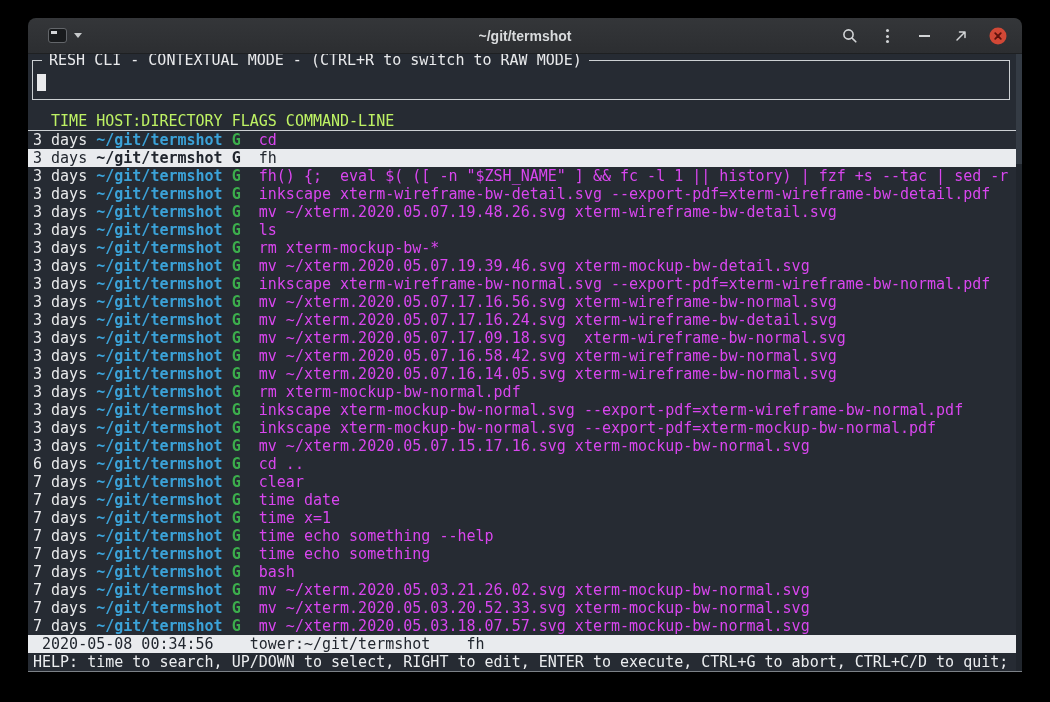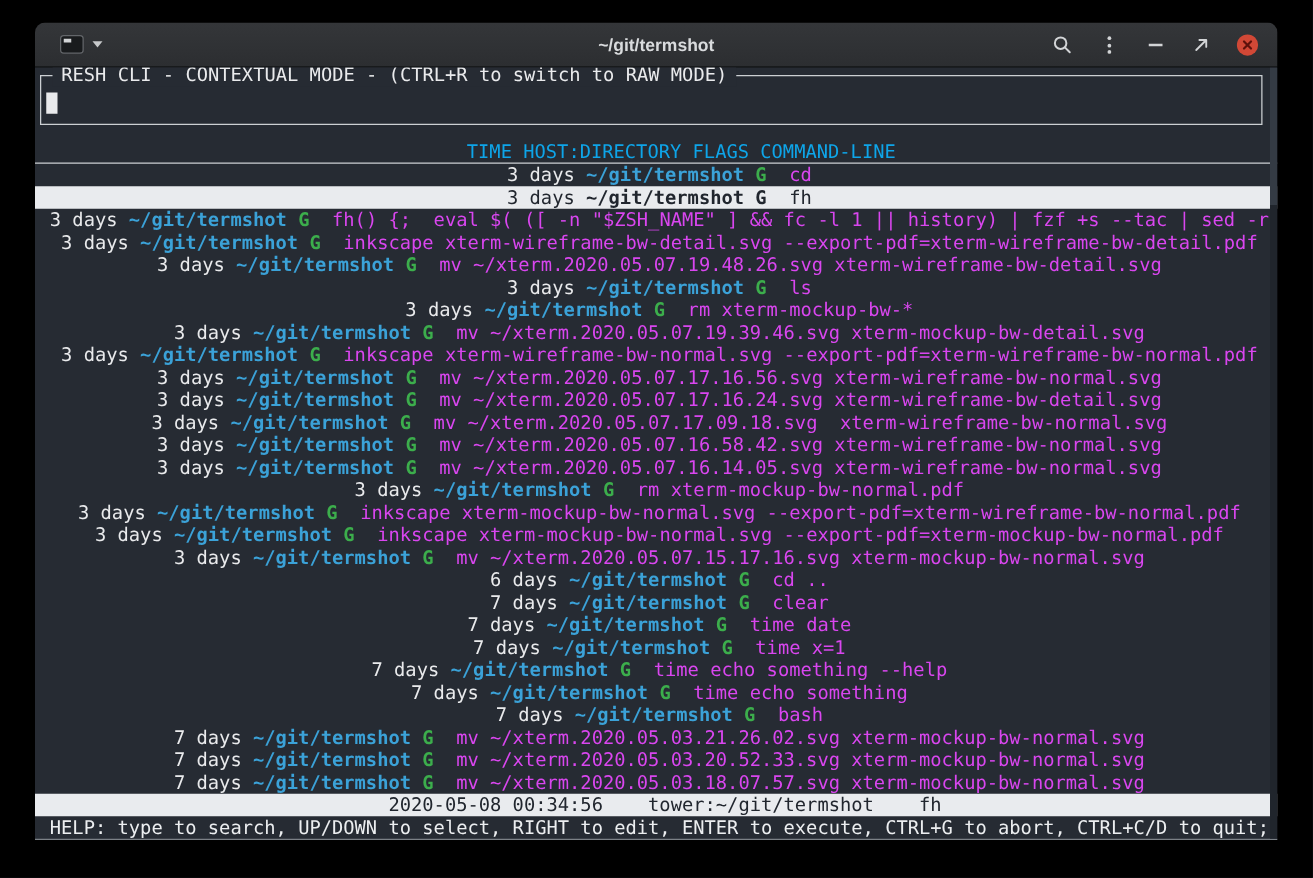--- a/index.html
+++ b/index.html
@@ -28,29 +28,29 @@
            border-top:5px solid #c7c9cb; display:inline-block; }
   .tb-right { position:absolute; right:12px; top:0; height:36px; display:flex; align-items:center; gap:13px; z-index:2; }
   .tb-btn { width:24px; height:24px; display:flex; align-items:center; justify-content:center; border-radius:4px; }
   .kebab { flex-direction:column; gap:2.5px; }
   .kebab i { width:3px; height:3px; border-radius:50%; background:#d2d4d6; }
   .min-bar { width:11px; height:2px; background:#d2d4d6; display:inline-block; }
 
   
   .terminal { position:relative; height:618px; background:var(--term-bg,#262b33);
               color:#e9eaec; font-size:15px; line-height:18px; overflow:hidden;
-              box-shadow: inset 0 -1px 0 #7c8187; text-align: center; }
+              box-shadow: inset 0 -1px 0 #7c8187; }
   .search-box { margin:6px 12px 0 4px; height:40px; border:1px solid #ccd0d3; position:relative; }
   .box-label { position:absolute; top:-10px; left:9px; padding:0 7px;
                background:var(--term-bg,#262b33); white-space:pre; color:#e9eaec; }
   .query { position:absolute; left:4px; top:13px; white-space:pre; }
   .cursor { position:absolute; left:4px; top:13px; width:9px; height:17px; background:#e9eaec; }
 
-  .hist-header { margin-top:12px; padding-left:22px; height:19px;
-                 border-bottom:1px solid #ccd0d3; white-space:pre; color:#0ea5e9; }
+  .hist-header { margin-top:12px; padding-left:5px; height:19px;
+                 border-bottom:1px solid #ccd0d3; white-space:pre; color:#bef264; }
 
   .rows { white-space:pre; }
   .row { height:18px; padding-left:5px; white-space:pre; }
   .c-time { color:#e9eaec; }
   .c-dir  { color:var(--dir,#3ba2d8); font-weight:bold; }
   .c-flag { color:var(--flag,#3cae4c); font-weight:bold; }
   .c-cmd  { color:#d946ef; }
   .row.selected { background:var(--sel-bg,#e9ebee);text-decoration:underline; }
   .row.selected span { color:var(--sel-fg,#21262e); }
 
@@ -110,21 +110,21 @@
         <span class="box-label">RESH CLI - CONTEXTUAL MODE - (CTRL+R to switch to RAW MODE)</span>
         <span class="query"></span>
         <span class="cursor"></span>
       </div>
 
       <div class="hist-header">  TIME HOST:DIRECTORY FLAGS COMMAND-LINE</div>
 
       <div class="rows"><div class="row"><span class="c-time">3 days</span> <span class="c-dir">~/git/termshot</span> <span class="c-flag">G</span>  <span class="c-cmd">cd</span></div><div class="row selected"><span class="c-time">3 days</span> <span class="c-dir">~/git/termshot</span> <span class="c-flag">G</span>  <span class="c-cmd">fh</span></div><div class="row"><span class="c-time">3 days</span> <span class="c-dir">~/git/termshot</span> <span class="c-flag">G</span>  <span class="c-cmd">fh() {;  eval $( ([ -n "$ZSH_NAME" ] &amp;&amp; fc -l 1 || history) | fzf +s --tac | sed -r</span></div><div class="row"><span class="c-time">3 days</span> <span class="c-dir">~/git/termshot</span> <span class="c-flag">G</span>  <span class="c-cmd">inkscape xterm-wireframe-bw-detail.svg --export-pdf=xterm-wireframe-bw-detail.pdf</span></div><div class="row"><span class="c-time">3 days</span> <span class="c-dir">~/git/termshot</span> <span class="c-flag">G</span>  <span class="c-cmd">mv ~/xterm.2020.05.07.19.48.26.svg xterm-wireframe-bw-detail.svg</span></div><div class="row"><span class="c-time">3 days</span> <span class="c-dir">~/git/termshot</span> <span class="c-flag">G</span>  <span class="c-cmd">ls</span></div><div class="row"><span class="c-time">3 days</span> <span class="c-dir">~/git/termshot</span> <span class="c-flag">G</span>  <span class="c-cmd">rm xterm-mockup-bw-*</span></div><div class="row"><span class="c-time">3 days</span> <span class="c-dir">~/git/termshot</span> <span class="c-flag">G</span>  <span class="c-cmd">mv ~/xterm.2020.05.07.19.39.46.svg xterm-mockup-bw-detail.svg</span></div><div class="row"><span class="c-time">3 days</span> <span class="c-dir">~/git/termshot</span> <span class="c-flag">G</span>  <span class="c-cmd">inkscape xterm-wireframe-bw-normal.svg --export-pdf=xterm-wireframe-bw-normal.pdf</span></div><div class="row"><span class="c-time">3 days</span> <span class="c-dir">~/git/termshot</span> <span class="c-flag">G</span>  <span class="c-cmd">mv ~/xterm.2020.05.07.17.16.56.svg xterm-wireframe-bw-normal.svg</span></div><div class="row"><span class="c-time">3 days</span> <span class="c-dir">~/git/termshot</span> <span class="c-flag">G</span>  <span class="c-cmd">mv ~/xterm.2020.05.07.17.16.24.svg xterm-wireframe-bw-detail.svg</span></div><div class="row"><span class="c-time">3 days</span> <span class="c-dir">~/git/termshot</span> <span class="c-flag">G</span>  <span class="c-cmd">mv ~/xterm.2020.05.07.17.09.18.svg  xterm-wireframe-bw-normal.svg</span></div><div class="row"><span class="c-time">3 days</span> <span class="c-dir">~/git/termshot</span> <span class="c-flag">G</span>  <span class="c-cmd">mv ~/xterm.2020.05.07.16.58.42.svg xterm-wireframe-bw-normal.svg</span></div><div class="row"><span class="c-time">3 days</span> <span class="c-dir">~/git/termshot</span> <span class="c-flag">G</span>  <span class="c-cmd">mv ~/xterm.2020.05.07.16.14.05.svg xterm-wireframe-bw-normal.svg</span></div><div class="row"><span class="c-time">3 days</span> <span class="c-dir">~/git/termshot</span> <span class="c-flag">G</span>  <span class="c-cmd">rm xterm-mockup-bw-normal.pdf</span></div><div class="row"><span class="c-time">3 days</span> <span class="c-dir">~/git/termshot</span> <span class="c-flag">G</span>  <span class="c-cmd">inkscape xterm-mockup-bw-normal.svg --export-pdf=xterm-wireframe-bw-normal.pdf</span></div><div class="row"><span class="c-time">3 days</span> <span class="c-dir">~/git/termshot</span> <span class="c-flag">G</span>  <span class="c-cmd">inkscape xterm-mockup-bw-normal.svg --export-pdf=xterm-mockup-bw-normal.pdf</span></div><div class="row"><span class="c-time">3 days</span> <span class="c-dir">~/git/termshot</span> <span class="c-flag">G</span>  <span class="c-cmd">mv ~/xterm.2020.05.07.15.17.16.svg xterm-mockup-bw-normal.svg</span></div><div class="row"><span class="c-time">6 days</span> <span class="c-dir">~/git/termshot</span> <span class="c-flag">G</span>  <span class="c-cmd">cd ..</span></div><div class="row"><span class="c-time">7 days</span> <span class="c-dir">~/git/termshot</span> <span class="c-flag">G</span>  <span class="c-cmd">clear</span></div><div class="row"><span class="c-time">7 days</span> <span class="c-dir">~/git/termshot</span> <span class="c-flag">G</span>  <span class="c-cmd">time date</span></div><div class="row"><span class="c-time">7 days</span> <span class="c-dir">~/git/termshot</span> <span class="c-flag">G</span>  <span class="c-cmd">time x=1</span></div><div class="row"><span class="c-time">7 days</span> <span class="c-dir">~/git/termshot</span> <span class="c-flag">G</span>  <span class="c-cmd">time echo something --help</span></div><div class="row"><span class="c-time">7 days</span> <span class="c-dir">~/git/termshot</span> <span class="c-flag">G</span>  <span class="c-cmd">time echo something</span></div><div class="row"><span class="c-time">7 days</span> <span class="c-dir">~/git/termshot</span> <span class="c-flag">G</span>  <span class="c-cmd">bash</span></div><div class="row"><span class="c-time">7 days</span> <span class="c-dir">~/git/termshot</span> <span class="c-flag">G</span>  <span class="c-cmd">mv ~/xterm.2020.05.03.21.26.02.svg xterm-mockup-bw-normal.svg</span></div><div class="row"><span class="c-time">7 days</span> <span class="c-dir">~/git/termshot</span> <span class="c-flag">G</span>  <span class="c-cmd">mv ~/xterm.2020.05.03.20.52.33.svg xterm-mockup-bw-normal.svg</span></div><div class="row"><span class="c-time">7 days</span> <span class="c-dir">~/git/termshot</span> <span class="c-flag">G</span>  <span class="c-cmd">mv ~/xterm.2020.05.03.18.07.57.svg xterm-mockup-bw-normal.svg</span></div></div>
 
       <div class="status-bar"> 2020-05-08 00:34:56    tower:~/git/termshot    fh</div>
-      <div class="help-line">HELP: type to search, UP/DOWN to select, RIGHT to edit, ENTER to execute, CTRL+G to abort, CTRL+C/D to quit;</div>
+      <div class="help-line">HELP: time to search, UP/DOWN to select, RIGHT to edit, ENTER to execute, CTRL+G to abort, CTRL+C/D to quit;</div>
 
       <div class="scrollbar">
         <span class="scroll-thumb"></span>
       </div>
     </div>
 
   </div>
 </div>
 
 </body></html>

